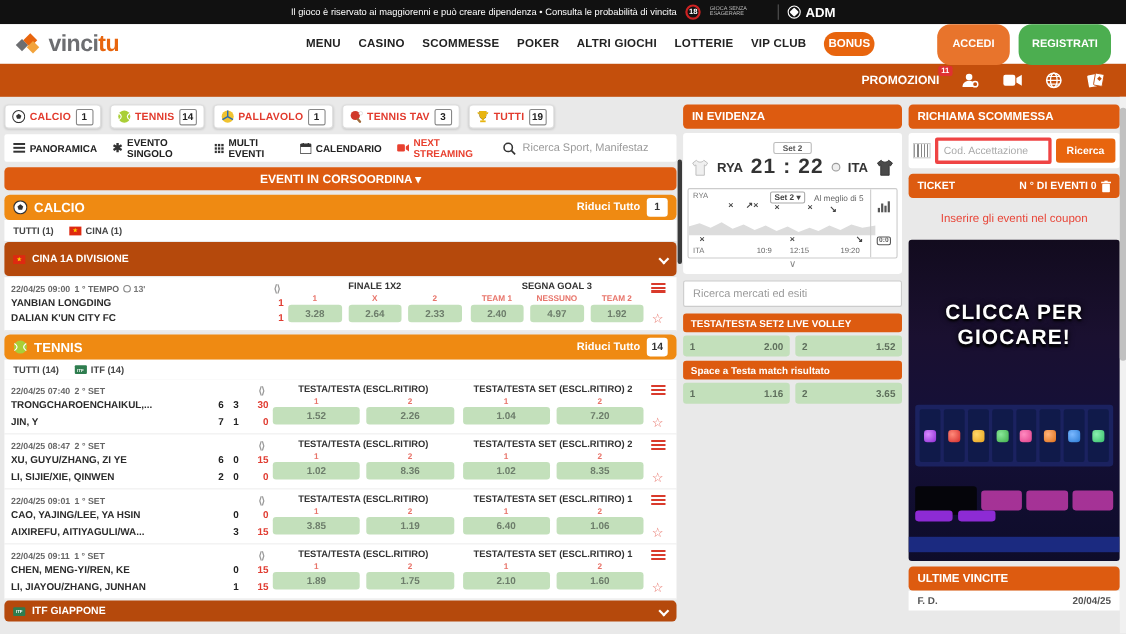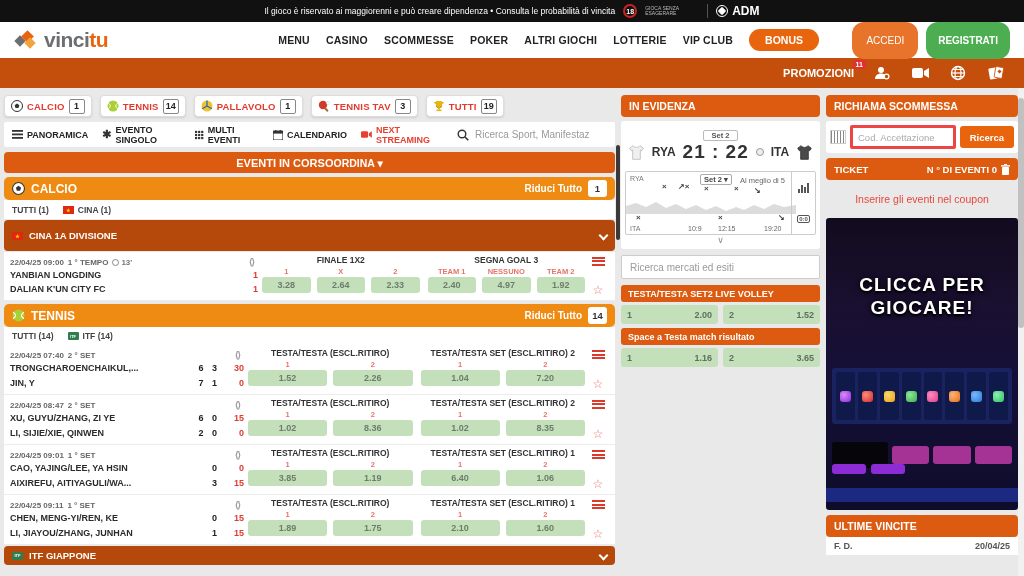--- a/index.html
+++ b/index.html
@@ -16,23 +16,23 @@
   .adm-emblem { width:12px; height:12px; border:1px solid #fff; border-radius:50%; display:inline-block; position:relative; }
   .adm-emblem:after { content:""; position:absolute; left:2px; top:2px; width:6px; height:6px; background:#fff; border-radius:1px; transform:rotate(45deg); }
 
   
   .header { height:36px; background:#fff; display:flex; align-items:center; padding:0 14px; }
   .logo { display:flex; align-items:center; gap:4px; font-size:21px; font-weight:bold; }
   .logo .lg-gray { color:#6d6e71; letter-spacing:-0.5px; }
   .logo .lg-orange { color:#e8650e; letter-spacing:-0.5px; }
   .mainnav { display:flex; align-items:center; gap:16px; margin-left:170px; font-size:10.5px; font-weight:bold; color:#222; }
   .mainnav .nav-item { cursor:pointer; letter-spacing:0.2px; }
-  .bonus-pill { background:#e8650e; color:#fff; border-radius:14px; padding:5px 16px; font-size:10.5px; font-weight:bold; }
+  .bonus-pill { background:#e8650e; color:#fff; border-radius:14px; padding:5px 4px; font-size:10.5px; font-weight:bold; }
   .auth { margin-left:auto; display:flex; gap:8px; }
-  .btn-accedi { background:#e8742c; color:#fff; border:none; border-radius:12px; padding:13px 14px; font-size:10px; font-weight:normal; font-family:inherit; }
+  .btn-accedi { background:#e8742c; color:#fff; border:none; border-radius:12px; padding:13px 14px; font-size:10px; font-weight:bold; font-family:inherit; }
   .btn-registrati { background:#4cae50; color:#fff; border:none; border-radius:12px; padding:5px 12px; font-size:10px; font-weight:bold; font-family:inherit; }
 
   
   .promobar { height:30px; background:#c44f0c; display:flex; align-items:center; justify-content:flex-end; gap:18px; padding:0 18px; color:#fff; }
   .promo-link { font-size:11px; font-weight:bold; position:relative; cursor:pointer; }
   .promo-badge { position:absolute; top:-7px; right:-12px; background:#e03131; color:#fff; font-size:7px; font-weight:bold; border-radius:2px; padding:1px 3px; }
   .pb-icon { width:20px; height:16px; display:flex; align-items:center; justify-content:center; cursor:pointer; }
 
   
   .content { display:flex; gap:6px; padding:7px 4px 0 4px; align-items:flex-start; }

